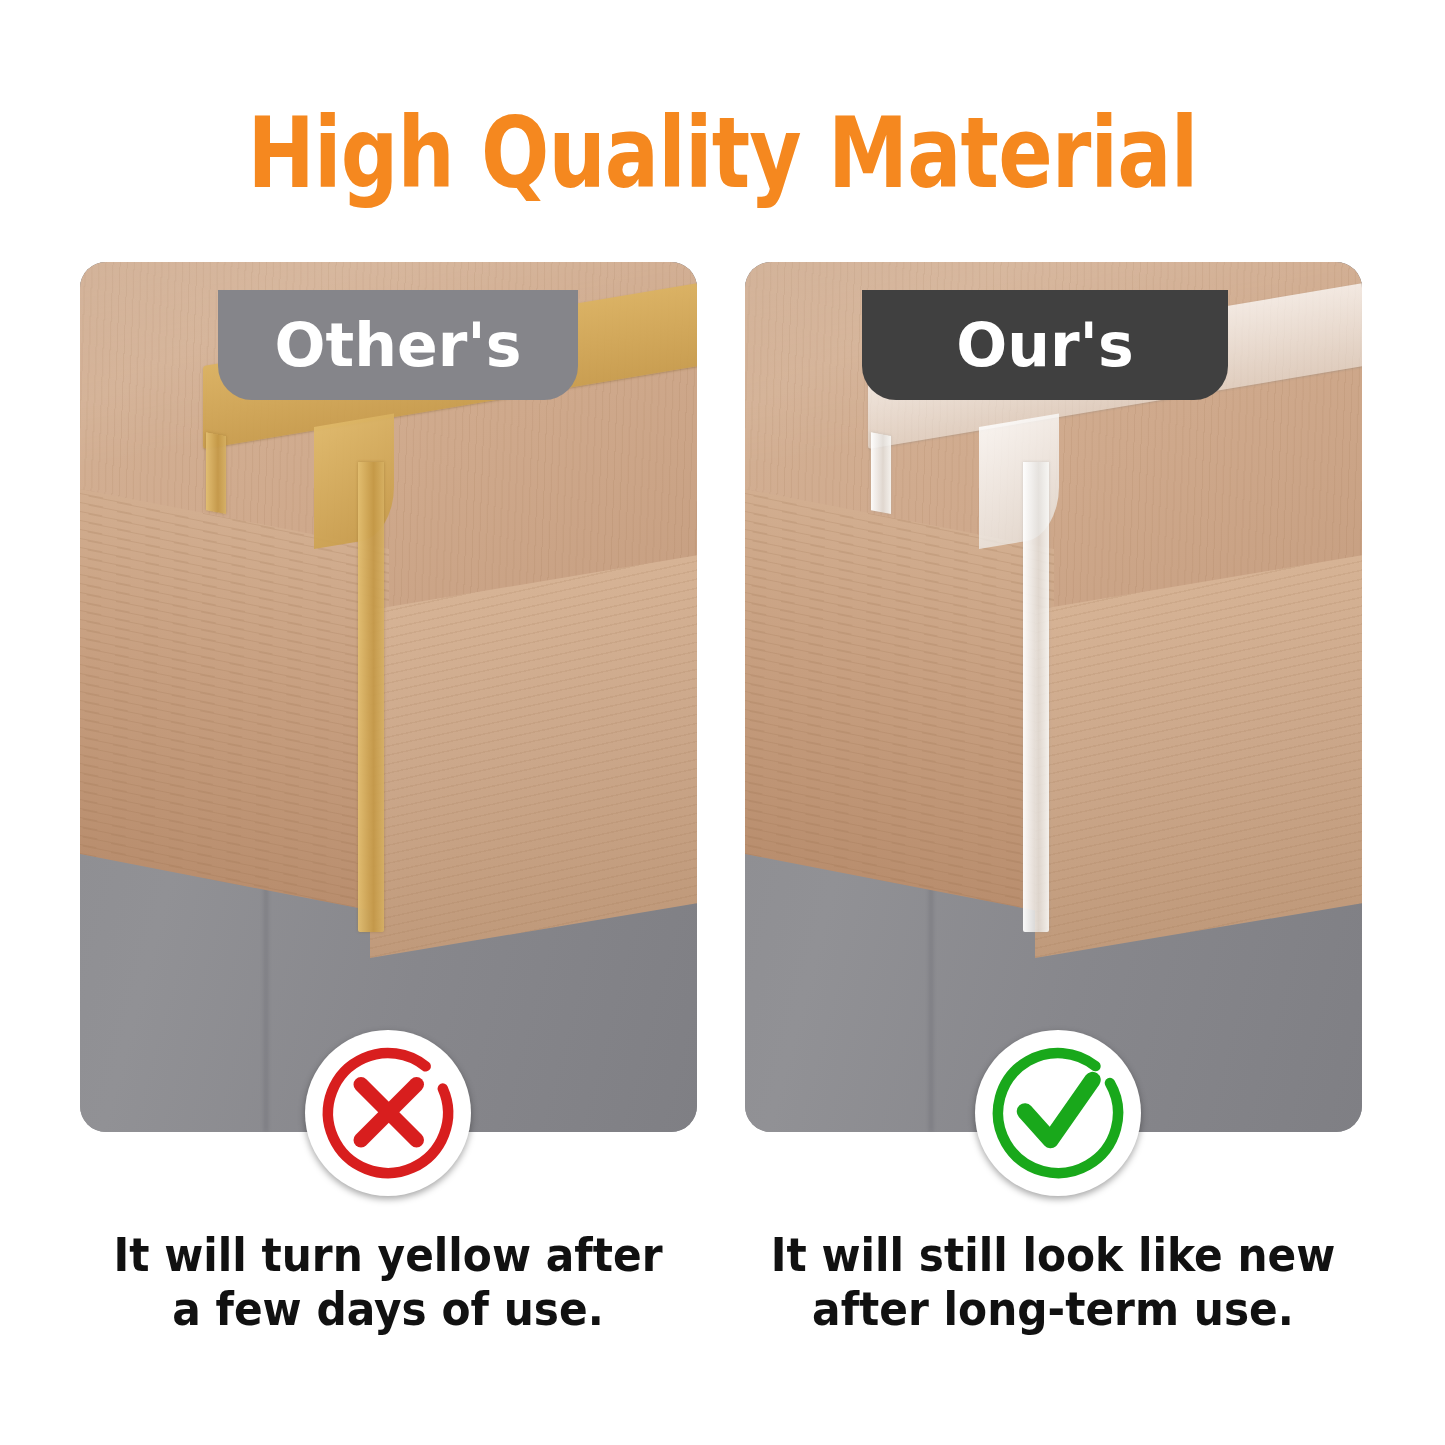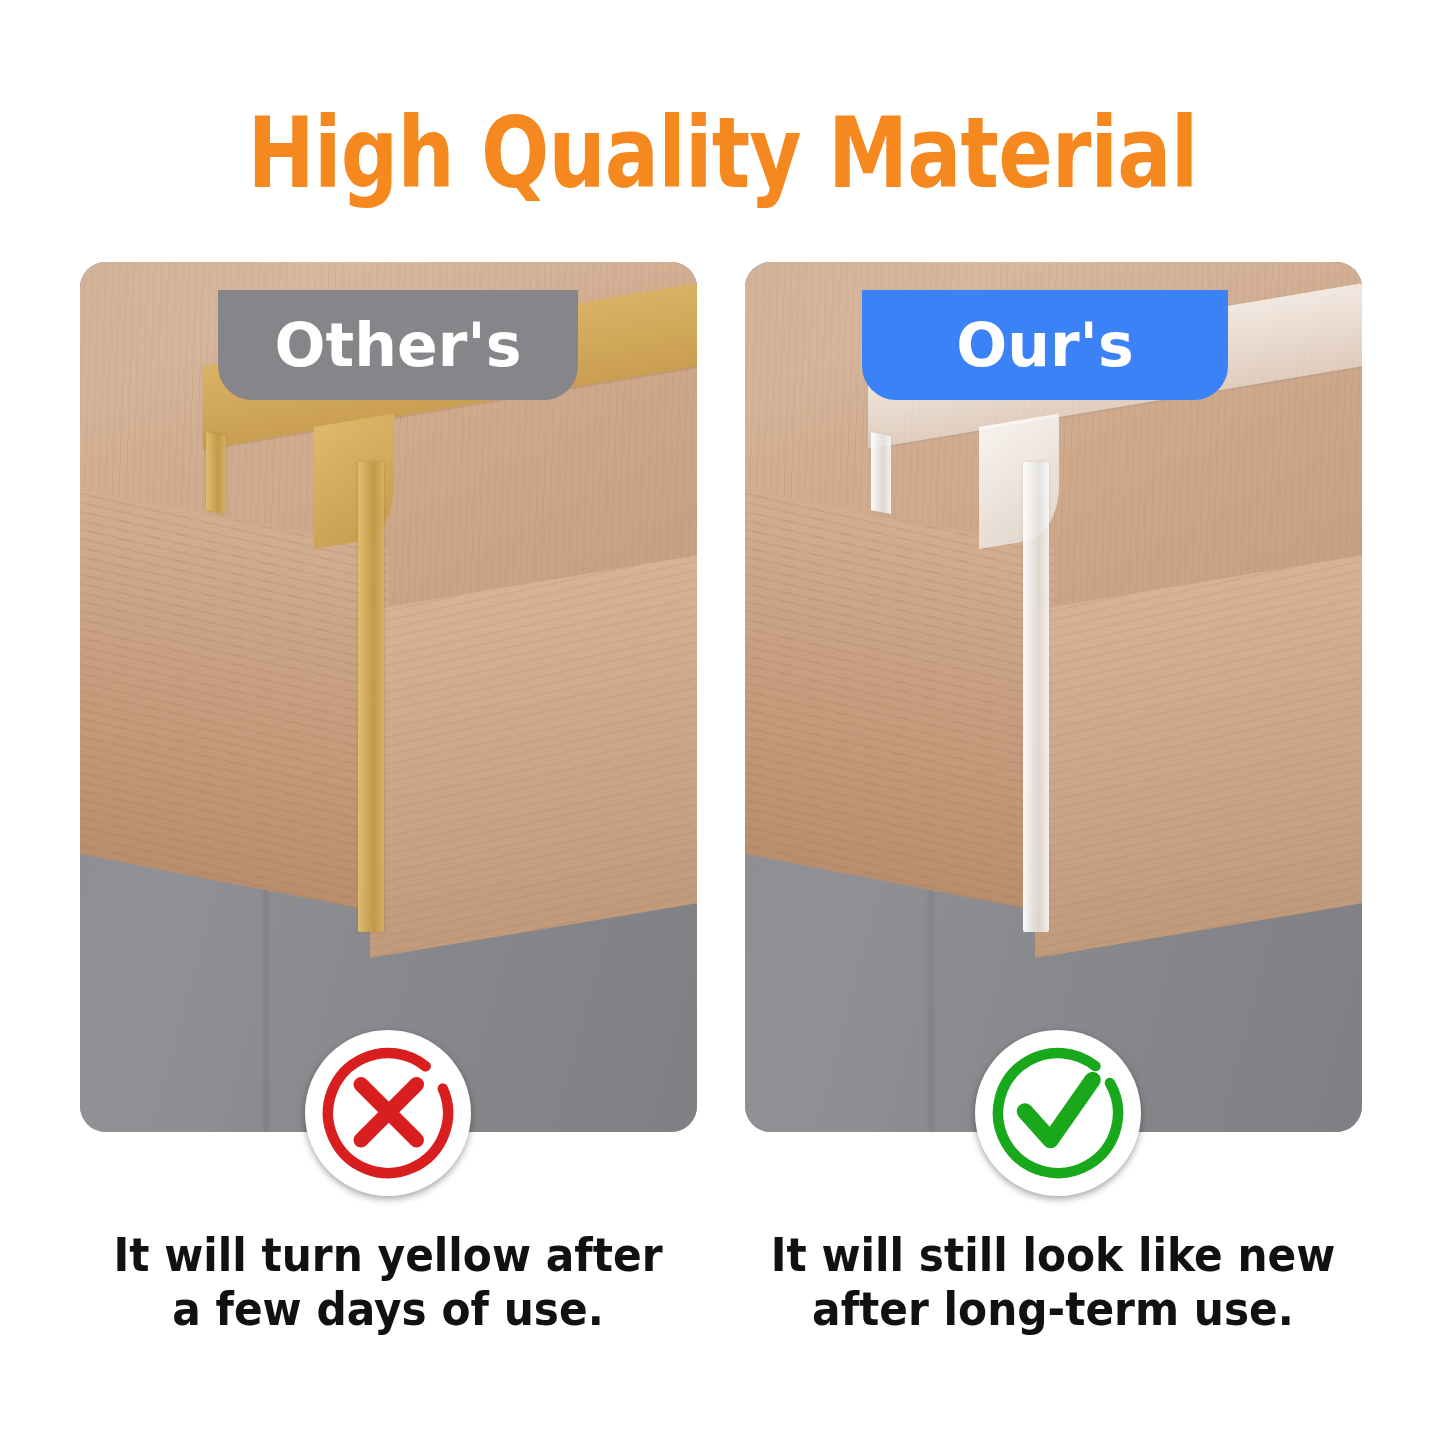--- a/index.html
+++ b/index.html
@@ -196,21 +196,21 @@
     justify-content:center;
     color:#ffffff;
     font-family:"DejaVu Sans", sans-serif;
     font-weight:bold;
     font-size:60px;
     letter-spacing:0px;
     z-index: 5;
     margin-top: 28px;
   }
   .badge.other{ left:218px; width:360px; background:#85858a; }
-  .badge.ours { left:862px; width:366px; background:#3b82f6; }
+  .badge.ours { left:862px; width:366px; background:#404040; }
 
   
   .mark{
     position:absolute;
     top: 1030px;
     width: 166px;
     height: 166px;
     border-radius:50%;
     background:#ffffff;
     box-shadow: 0 3px 7px rgba(0,0,0,.35);

